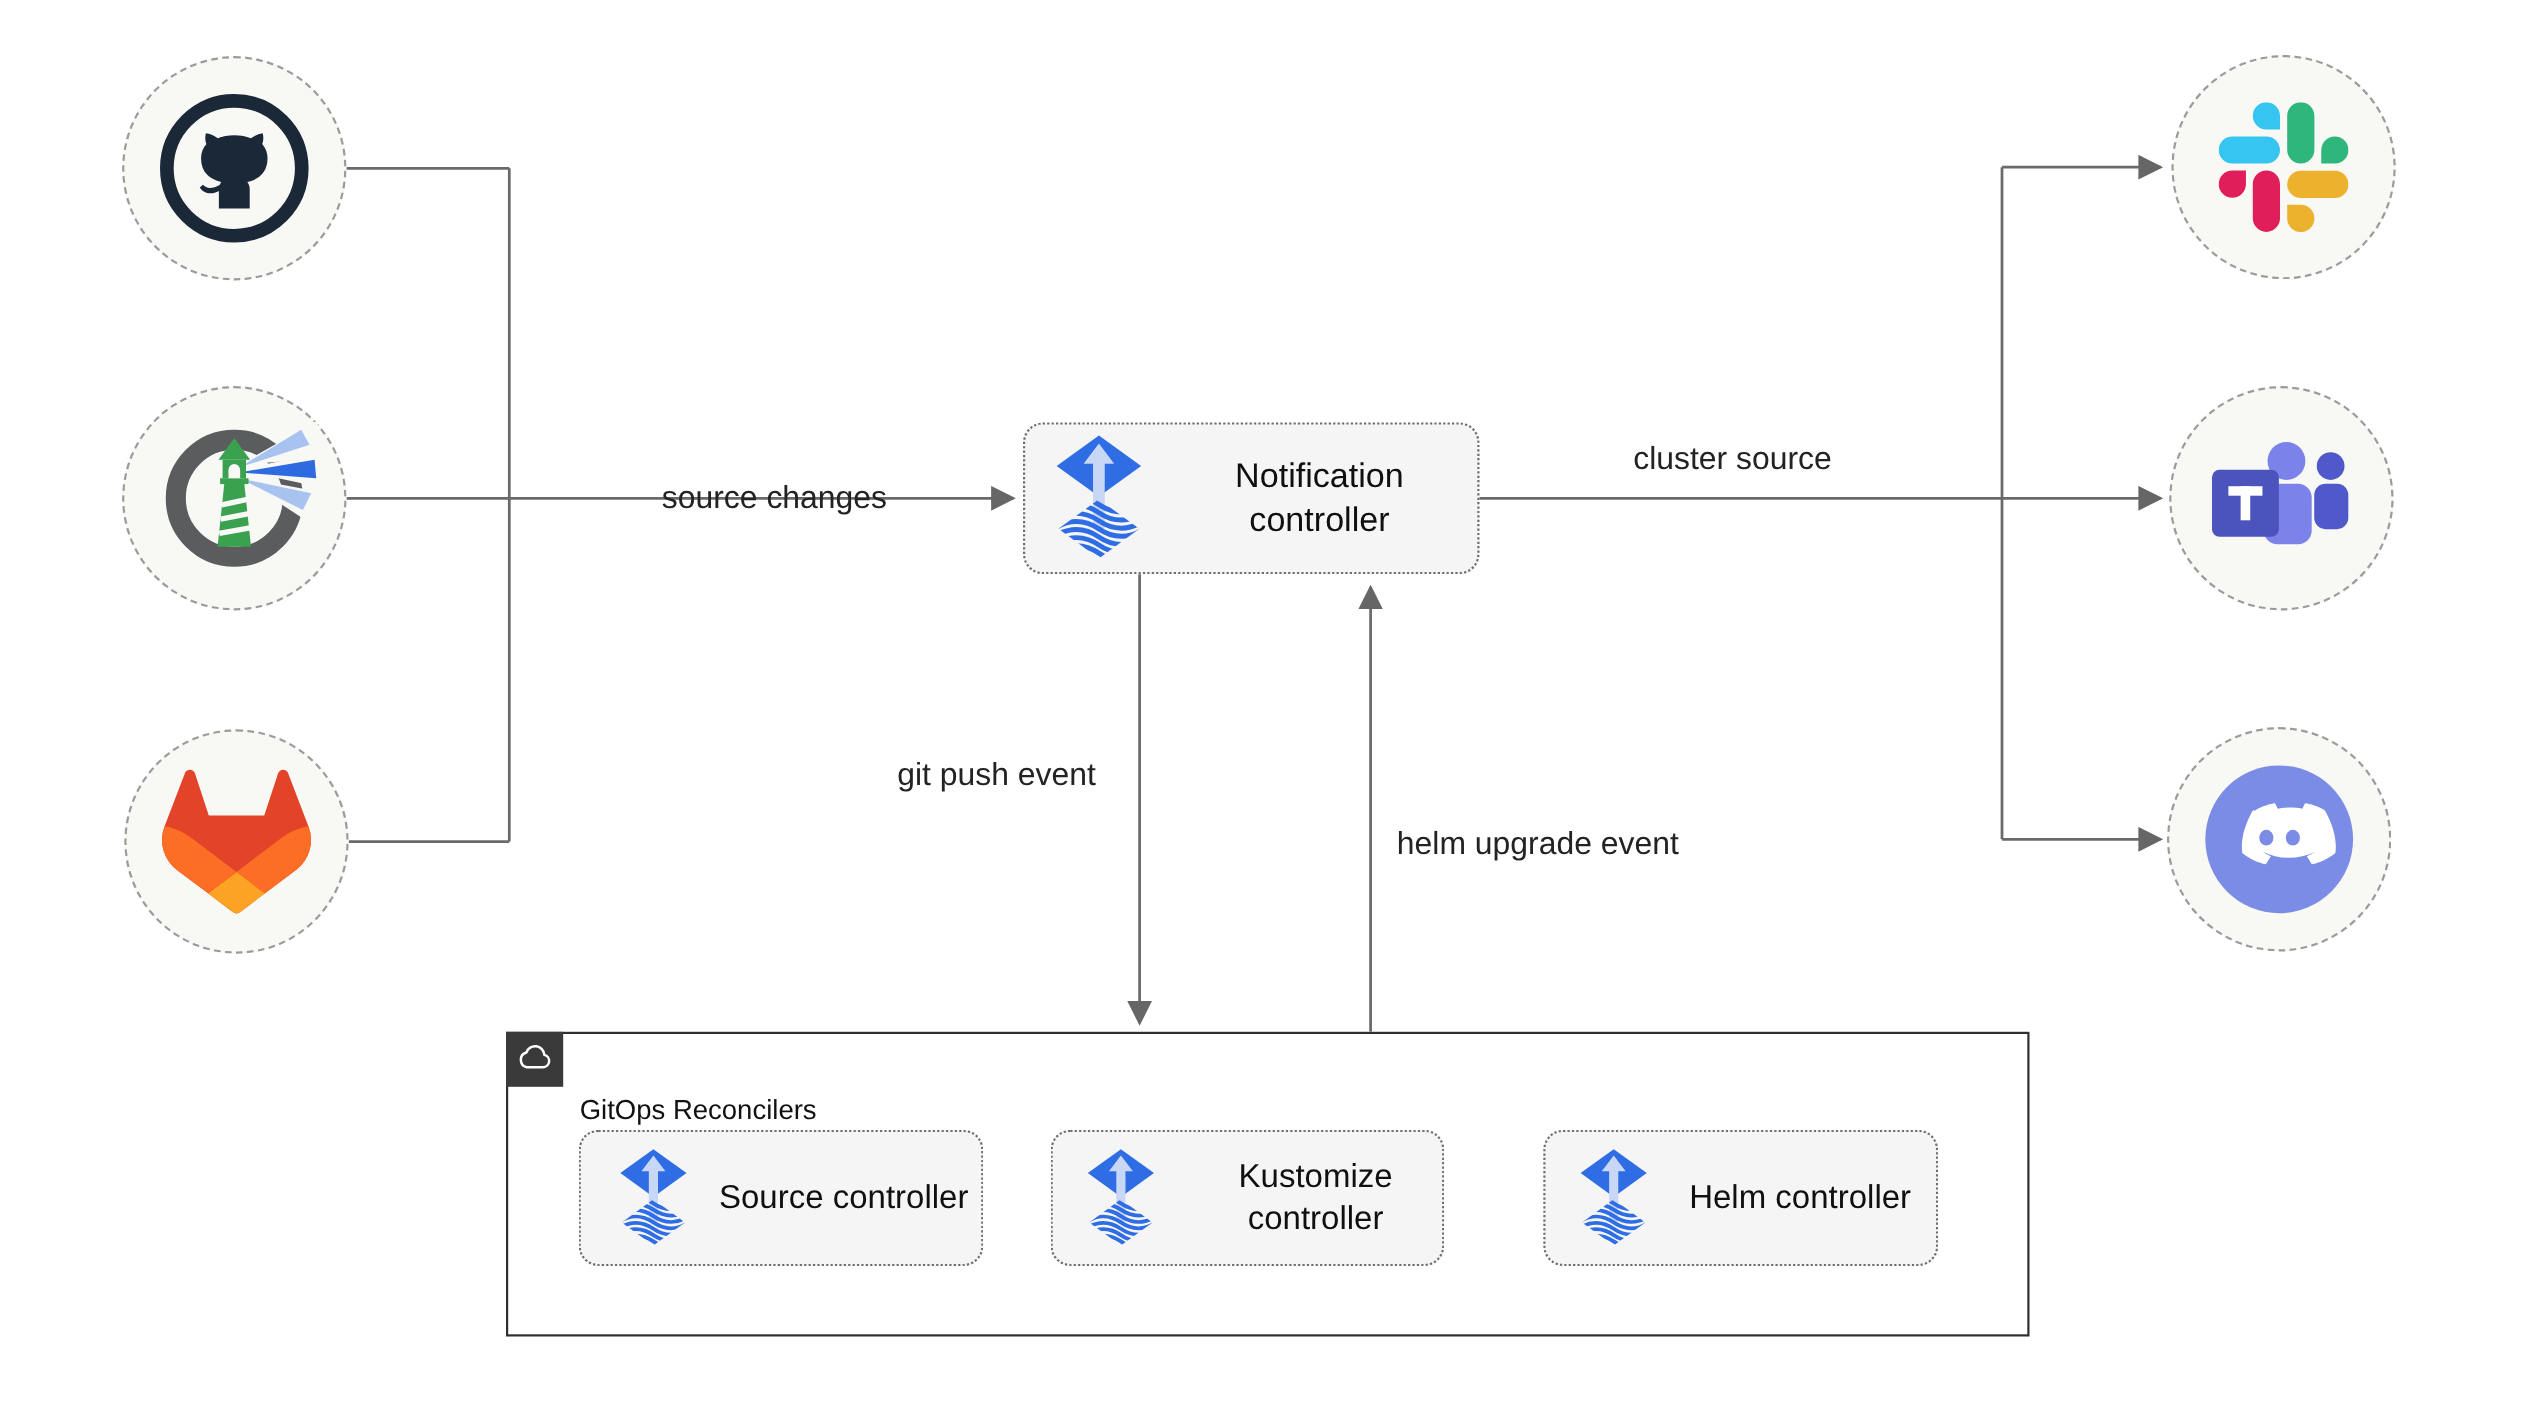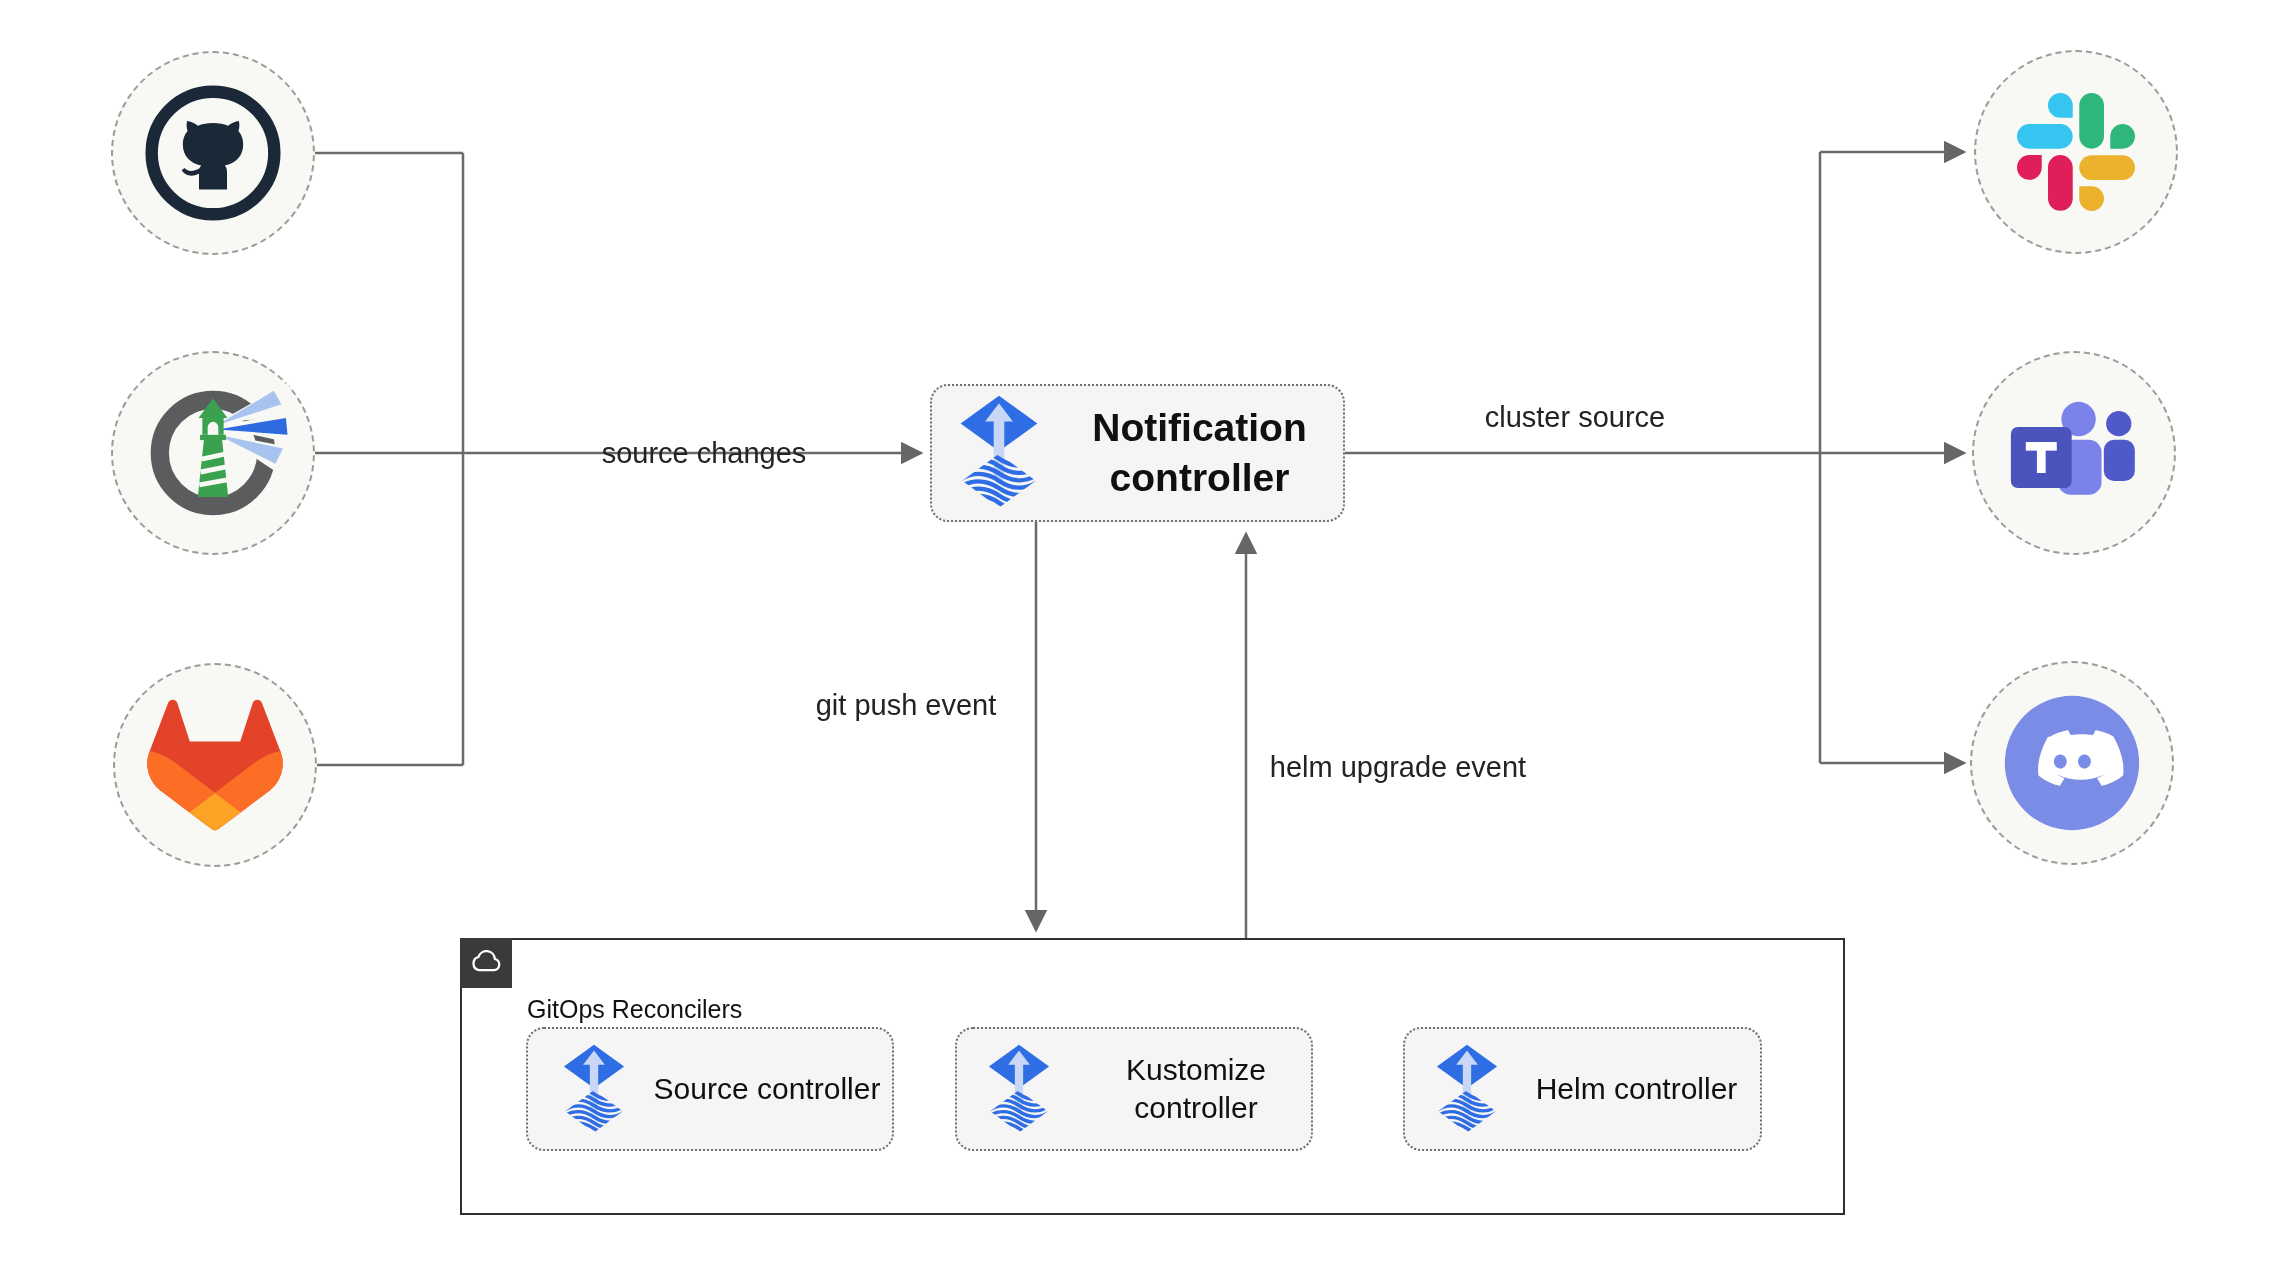--- a/index.html
+++ b/index.html
@@ -5,21 +5,21 @@
   html,body{margin:0;padding:0;background:#ffffff;}
   body{font-family:"Liberation Sans", sans-serif;}
   .canvas{position:relative;width:2292px;height:1284px;background:#ffffff;overflow:hidden;}
   .connectors{position:absolute;left:0;top:0;z-index:1;}
   .node{position:absolute;width:204px;height:204px;border-radius:50%;
         border:2.5px dashed #9b9b9b;background:#f8f8f5;z-index:2;
         display:flex;align-items:center;justify-content:center;box-sizing:border-box;}
   .ctrl-box{position:absolute;background:#f5f5f5;border:2.5px dotted #6e6e6e;border-radius:18px;
         z-index:2;display:flex;align-items:center;box-sizing:border-box;}
   .ctrl-box .txt{flex:1;text-align:center;color:#101010;line-height:1.28;}
-  .notif .txt{font-size:39px;padding-right:14px;font-weight:bold;}
+  .notif .txt{font-size:31px;padding-right:14px;}
   .small .txt{font-size:30px;padding-right:10px;}
   .group-box{position:absolute;left:460px;top:938px;width:1385px;height:277px;
         border:2.5px solid #2f2f2f;background:#ffffff;box-sizing:border-box;z-index:2;}
   .group-badge{position:absolute;left:460px;top:938px;width:52px;height:50px;background:#3a3a3a;
         display:flex;align-items:center;justify-content:center;z-index:3;}
   .group-label{position:absolute;left:527px;top:995px;font-size:25px;color:#111;z-index:3;}
   .edge-label{position:absolute;width:320px;text-align:center;font-size:29px;color:#232323;z-index:3;}
   svg{display:block;}
 </style>
 </head>

